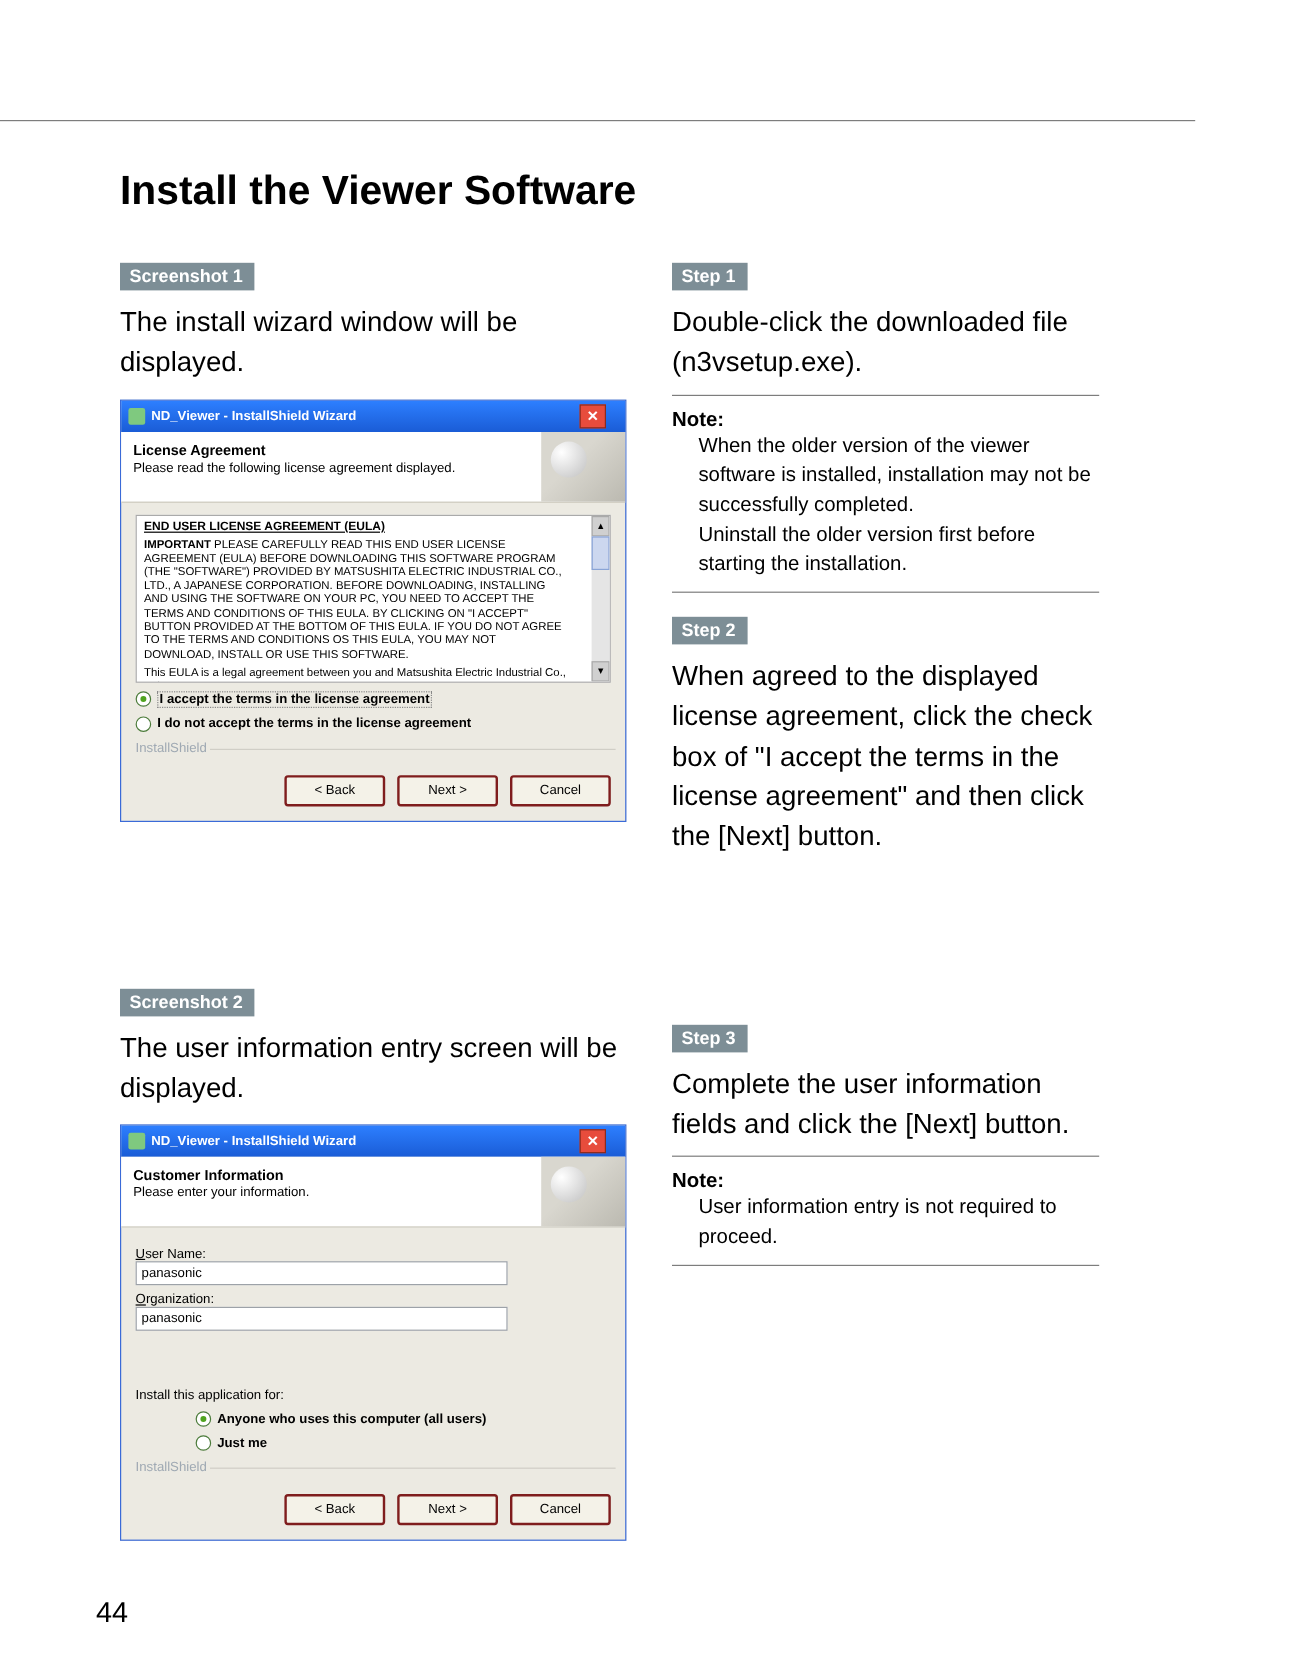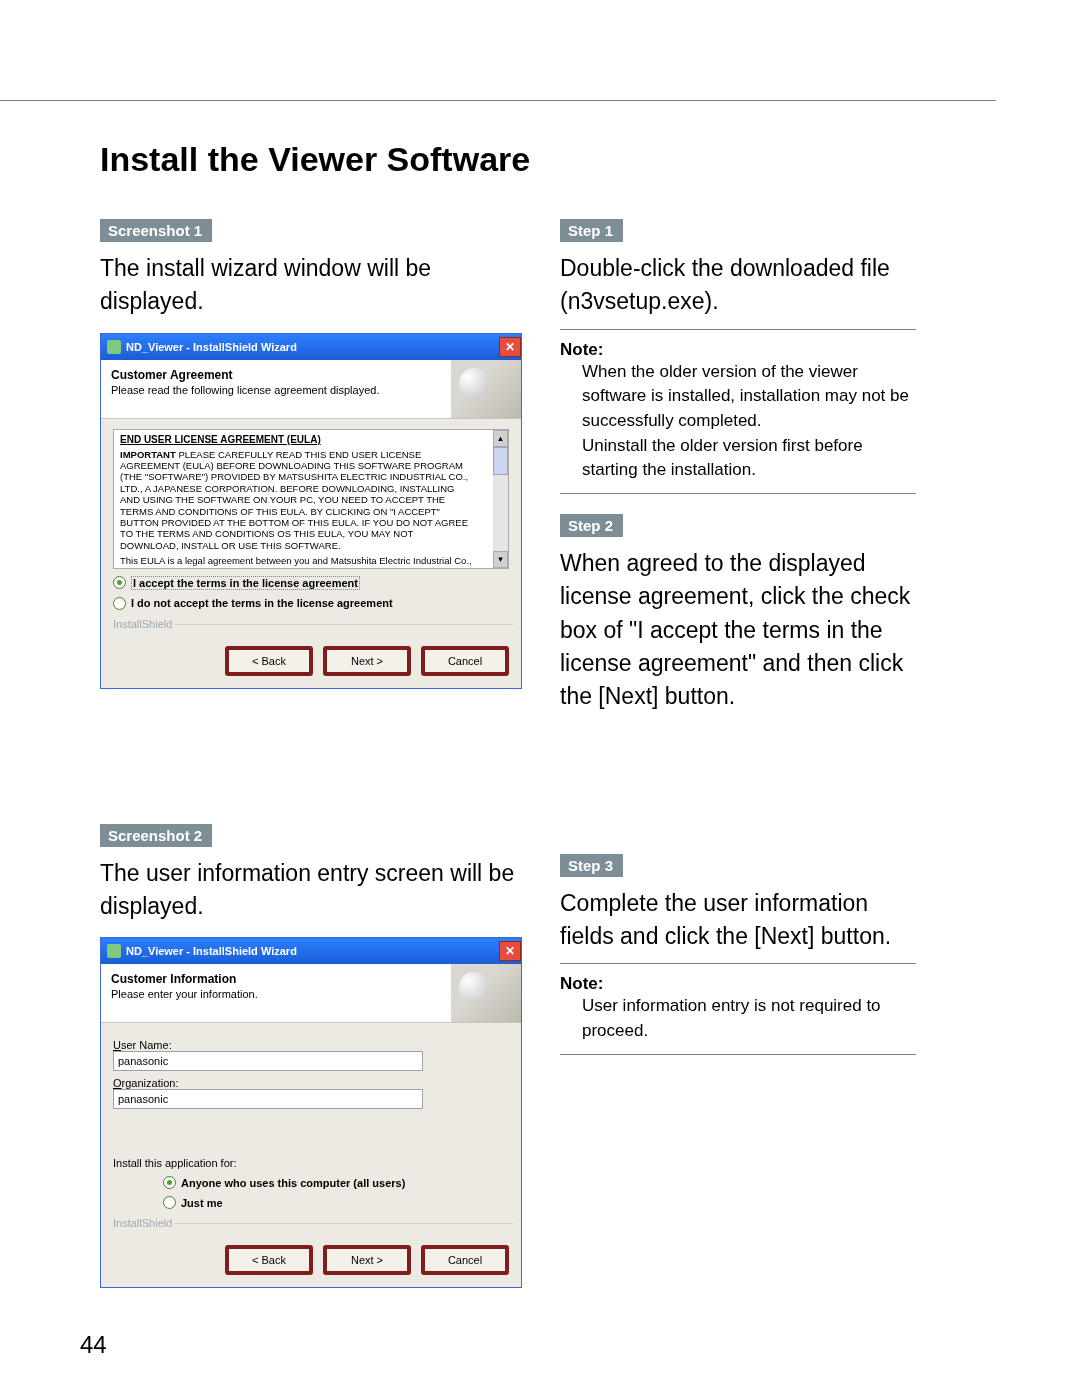--- a/index.html
+++ b/index.html
@@ -93,21 +93,21 @@
   border: 1px solid #3a6ad8;
   background: var(--xp-body);
 }
 .dlg-title {
   height: 26px;
   background: linear-gradient(to bottom, #2d7fff, #1a5cd6);
   color: #fff;
   display: flex;
   align-items: center;
   justify-content: space-between;
-  padding: 0 0 0 6px;
+  padding: 0 16px 0 6px;
   font-weight: bold;
 }
 .dlg-title-left { display: flex; align-items: center; gap: 5px; }
 .dlg-close {
   width: 20px; height: 18px;
   background: #e74c3c;
   border: 1px solid #8b2b1e;
   color: #fff;
   display: flex; align-items: center; justify-content: center;
   font-size: 12px; font-weight: bold;
@@ -170,21 +170,21 @@
   content:""; position:absolute; left:62px; right:-4px; top:50%; height:1px; background:#d0cec6;
 }
 .dlg-buttons {
   display:flex; justify-content:flex-end; gap:10px;
   padding: 10px 12px 12px 12px;
 }
 .xp-btn {
   min-width: 80px;
   height: 22px;
   background: var(--xp-btn-face);
-  border: 4px solid #7f1d1d;
+  border: 2px solid #7f1d1d;
   border-radius: 3px;
   font-size: 11px;
   display:flex; align-items:center; justify-content:center;
 }
 .form-label { font-size:11px; margin-top:6px; }
 .form-label .ul { text-decoration: underline; }
 .form-input {
   width: 300px; height: 18px;
   background:#fff; border:1px solid #9da2a8;
   font-size:11px; padding:0 4px;
@@ -224,21 +224,21 @@
       <div class="dialog">
         <div class="dlg-title">
           <div class="dlg-title-left">
             <span class="hdr-icon"></span>
             <span>ND_Viewer - InstallShield Wizard</span>
           </div>
           <div class="dlg-close">✕</div>
         </div>
         <div class="dlg-header">
           <div class="dlg-header-text">
-            <div class="h1">Customer Agreement</div>
+            <div class="h1">License Agreement</div>
             <div class="h2">Please read the following license agreement displayed.</div>
           </div>
           <div class="dlg-header-art"></div>
         </div>
         <div class="dlg-body">
           <div class="eula-box">
             <div class="eula-title">END USER LICENSE AGREEMENT (EULA)</div>
             <div class="eula-p">
               <b><span>IMPORTANT</span></b>
               <span>PLEASE CAREFULLY READ THIS END USER LICENSE AGREEMENT (EULA) BEFORE DOWNLOADING THIS SOFTWARE PROGRAM (THE "SOFTWARE") PROVIDED BY MATSUSHITA ELECTRIC INDUSTRIAL CO., LTD., A JAPANESE CORPORATION. BEFORE DOWNLOADING, INSTALLING AND USING THE SOFTWARE ON YOUR PC, YOU NEED TO ACCEPT THE TERMS AND CONDITIONS OF THIS EULA. BY CLICKING ON "I ACCEPT" BUTTON PROVIDED AT THE BOTTOM OF THIS EULA. IF YOU DO NOT AGREE TO THE TERMS AND CONDITIONS OS THIS EULA, YOU MAY NOT DOWNLOAD, INSTALL OR USE THIS SOFTWARE.</span>

